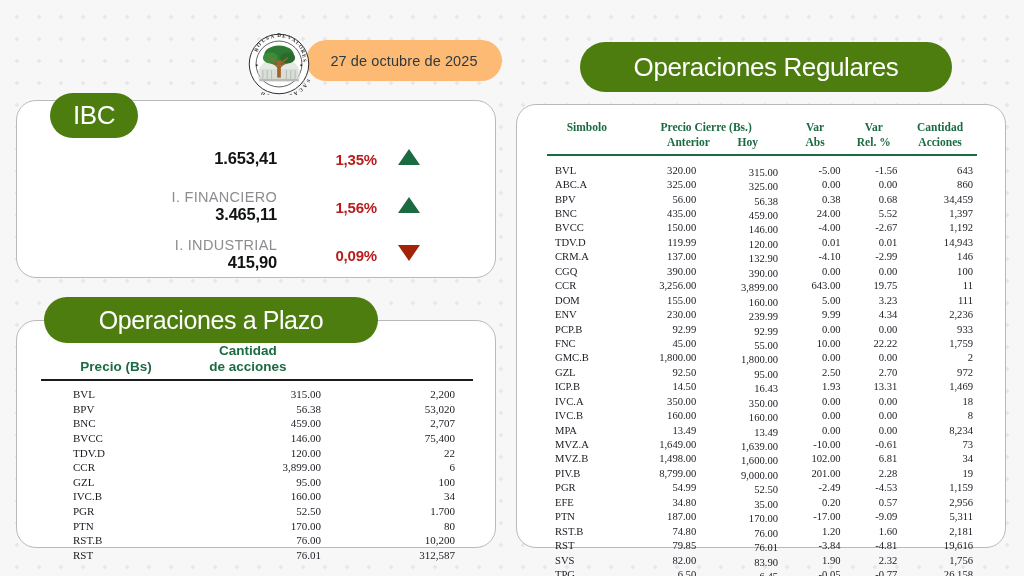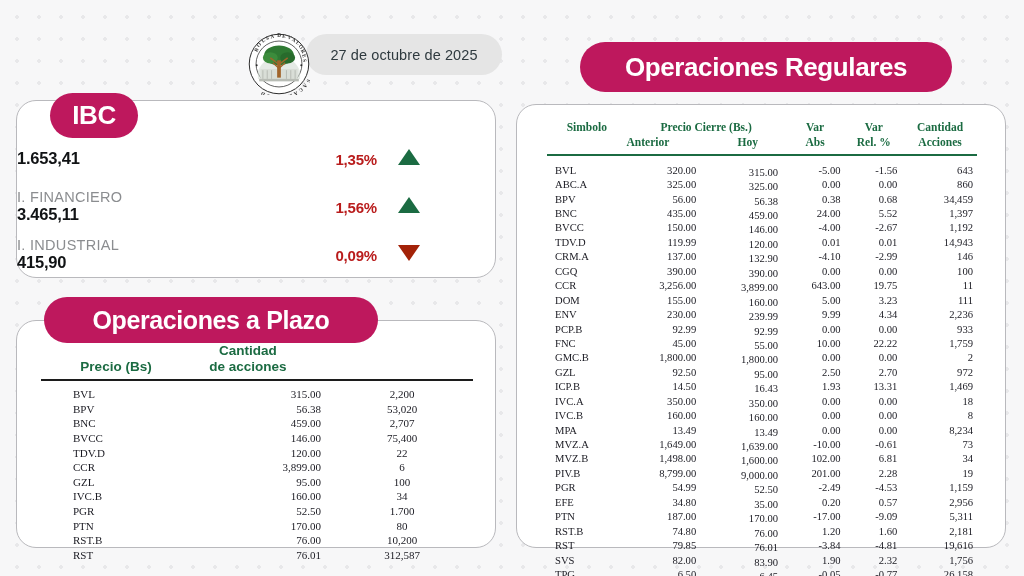--- a/index.html
+++ b/index.html
@@ -20,47 +20,47 @@
   .card {
     position: absolute;
     background: #ffffff;
     border: 1.2px solid #b9b9bd;
     border-radius: 20px;
   }
 
   
   .pill {
     position: absolute;
-    background: #be185d;
+    background: #4d7c0f;
     border-radius: 30px;
     color: #ffffff;
-    font-weight: bold;
+    font-weight: normal;
     display: flex;
     align-items: center;
     justify-content: center;
     letter-spacing: -0.4px;
     z-index: 6;
   }
 
   
   #logo-seal {
     position: absolute;
     left: 248px;
     top: 33px;
     width: 62px;
     height: 62px;
     z-index: 8;
   }
 
   #date-pill {
     left: 306px;
-    top: 34px;
+    top: 40px;
     width: 196px;
     height: 41px;
-    background: #e5e5e5;
+    background: #fdba74;
     color: #2f3a3f;
     font-weight: normal;
     font-size: 14.5px;
     letter-spacing: 0.1px;
     z-index: 5;
   }
 
   
   #ibc-card {
     left: 16px;
@@ -80,21 +80,21 @@
     left: 0; top: 34px;
     width: 100%;
   }
   .ibc-row {
     display: flex;
     align-items: center;
     height: 48px;
   }
   .ibc-left {
     width: 278px;
-    text-align: left;
+    text-align: right;
     padding-right: 18px;
   }
   .ibc-label {
     font-size: 14.5px;
     color: #8b8d90;
     letter-spacing: 0.3px;
     line-height: 1.15;
   }
   .ibc-value {
     font-size: 16.5px;
@@ -155,21 +155,21 @@
     position: absolute;
     left: 24px; top: 66px;
     width: 432px;
     font-family: "Liberation Serif", serif;
     font-size: 11px;
     color: #1a1a22;
   }
   #plazo-body .prow { display: flex; height: 14.6px; align-items: center; }
   #plazo-body .c-sym { width: 158px; padding-left: 32px; }
   #plazo-body .c-pre { width: 150px; text-align: right; padding-right: 28px; }
-  #plazo-body .c-cant { width: 124px; text-align: center; padding-right: 18px; }
+  #plazo-body .c-cant { width: 124px; text-align: right; padding-right: 18px; }
 
   
   #reg-card {
     left: 516px;
     top: 104px;
     width: 490px;
     height: 444px;
   }
   #reg-pill {
     left: 580px;
@@ -186,21 +186,21 @@
     color: #1b6b42;
     font-family: "Liberation Serif", serif;
     font-weight: bold;
     font-size: 11.5px;
     border-bottom: 2.2px solid #1b6b42;
     padding-bottom: 3px;
   }
   .rh-top { display: flex; height: 15px; align-items: flex-start; }
   .rh-bot { display: flex; height: 15px; align-items: flex-start; }
   .rw-sym  { width: 84px; text-align: center; }
-  .rw-ant  { width: 88px; text-align: left; }
+  .rw-ant  { width: 88px; text-align: right; }
   .rw-hoy  { width: 80px; text-align: center; }
   .rw-abs  { width: 62px; text-align: center; }
   .rw-rel  { width: 62px; text-align: center; }
   .rw-cant { width: 78px; text-align: center; }
   .rh-precio { width: 168px; text-align: center; }
 
   #reg-body {
     position: absolute;
     left: 30px; top: 58px;
     width: 430px;

